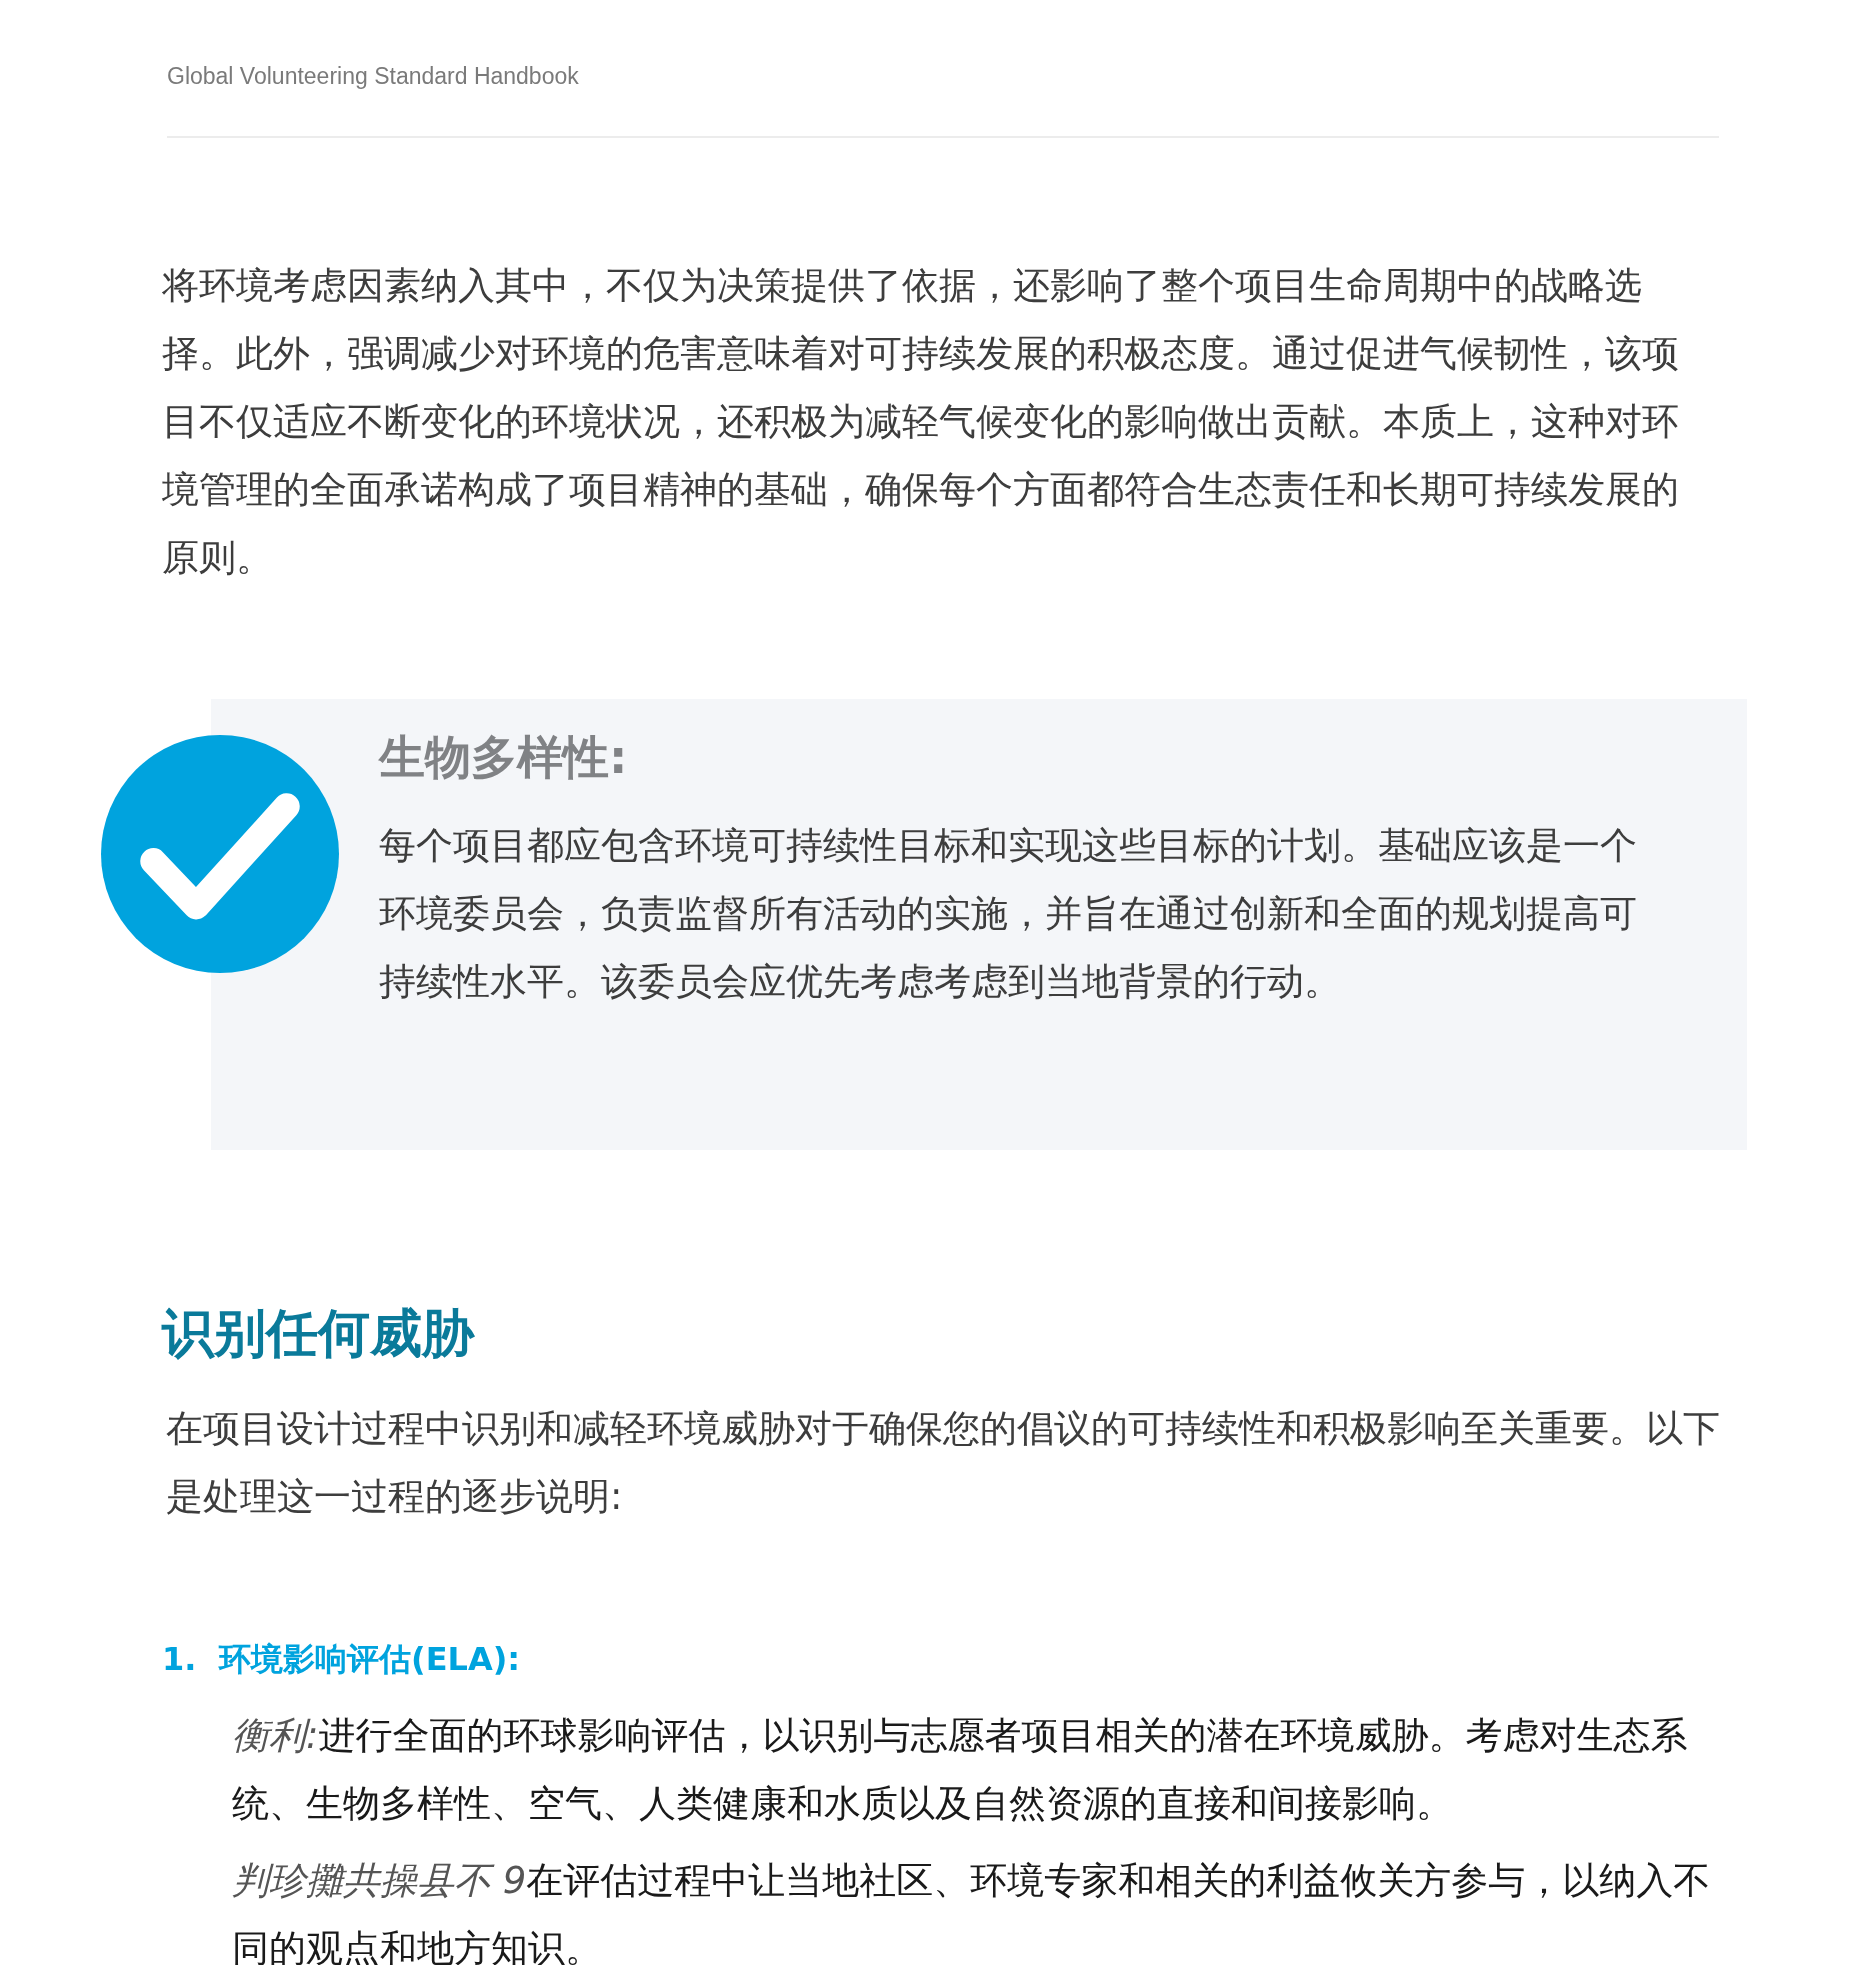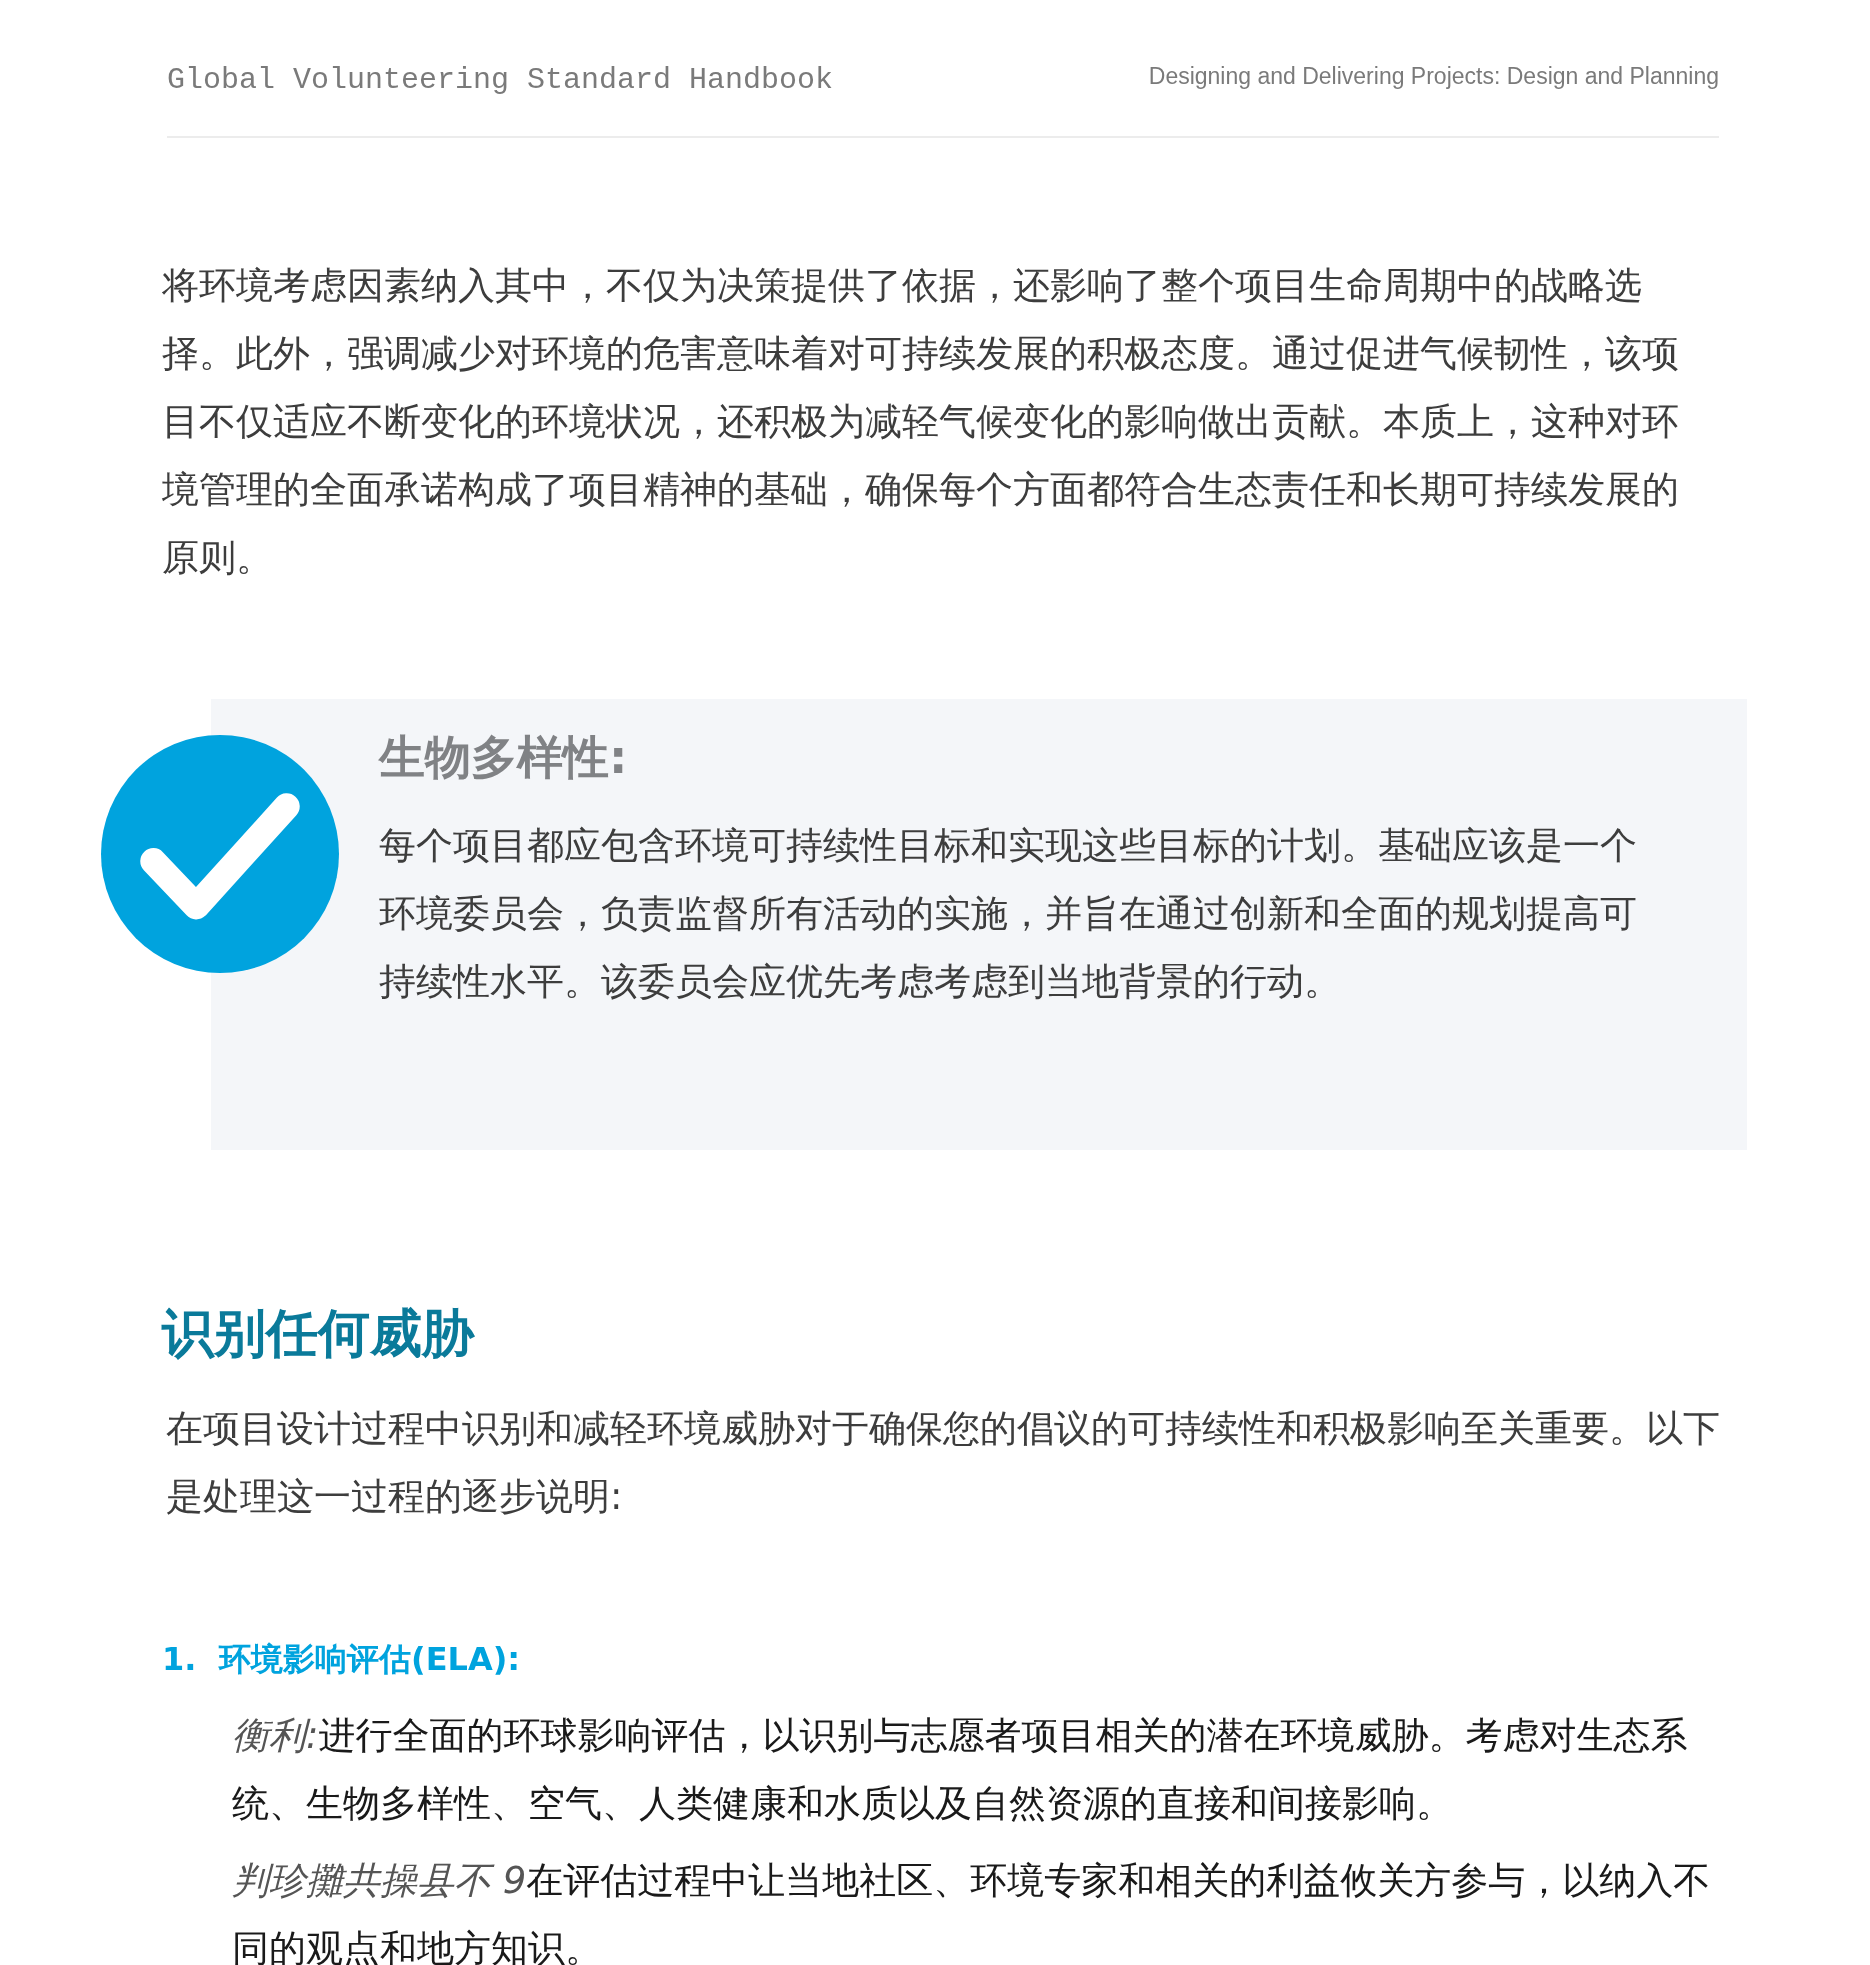--- a/index.html
+++ b/index.html
@@ -1,20 +1,20 @@
 <!DOCTYPE html>
 <html style="font-size:6.3px"><head>
 <meta charset="utf-8">
 <style>
   html, body { margin: 0; padding: 0; background: #ffffff; }
   body { width: 1870px; height: 2647px; position: relative; overflow: hidden;
          font-family: "DejaVu Sans", "Liberation Sans", sans-serif; color: #333333; }
   .header { position: absolute; left: 167px; right: 151px; top: 63px; height: 73px;
             border-bottom: 2.4px solid #ececec; }
-  .header .left { position: absolute; left: 0; top: 0; font-size: 30px; color: #7a7a7a; font-family: Liberation Mono, monospace; }
+  .header .left { position: absolute; left: 0; top: 0; font-size: 23px; color: #7a7a7a; font-family: Liberation Sans, sans-serif; }
   .header .right { position: absolute; right: 0; top: 0; font-size: 23px; color: #7a7a7a; font-family: "Liberation Sans", sans-serif; }
   .intro { position: absolute; left: 162px; width: 1552px; top: 252px; font-size: 37px; line-height: 68px; color: #3d3d3d; }
   .callout { position: absolute; left: 211px; top: 699px; width: 1536px; height: 451px; background: #f4f6f9; }
   .check { position: absolute; left: 101px; top: 735px; width: 238px; height: 238px; border-radius: 50%; background: #00a3de; }
   .check svg { width: 100%; height: 100%; }
   .callout-title { position: absolute; left: 379px; top: 727px; font-size: 46px; font-weight: bold; color: #808285; }
   .callout-body { position: absolute; left: 379px; top: 812px; width: 1258px; font-size: 37px; line-height: 68px; color: #3d3d3d; }
   .section-title { position: absolute; left: 162px; top: 1299px; font-size: 52px; font-weight: bold; color: #0a7a9a; }
   .section-intro { position: absolute; left: 162px; width: 1564px; top: 1391px; font-size: 37px; line-height: 68px; color: #3d3d3d; }
   .list-head { position: absolute; left: 162px; font-size: 32px; font-weight: bold; }
@@ -23,21 +23,20 @@
   .item { position: absolute; left: 232px; width: 1501px; font-size: 37px; line-height: 68px; color: #1a1a1a; }
   .item .lead { font-style: italic; color: #555555; text-align: center; }
   .i1 { top: 1702px; }
   .i2 { top: 1847px; }
 </style>
 </head>
 <body>
 
 <div class="header">
   <span class="left">Global Volunteering Standard Handbook</span>
-  <span class="right">Designing and Delivering Projects: Design and Planning</span>
 </div>
 
 <p class="intro" style="margin:0">将环境考虑因素纳入其中，不仅为决策提供了依据，还影响了整个项目生命周期中的战略选择。此外，强调减少对环境的危害意味着对可持续发展的积极态度。通过促进气候韧性，该项目不仅适应不断变化的环境状况，还积极为减轻气候变化的影响做出贡献。本质上，这种对环境管理的全面承诺构成了项目精神的基础，确保每个方面都符合生态责任和长期可持续发展的原则。</p>
 
 <div class="callout"></div>
 <div class="check">
   <svg viewBox="0 0 100 100">
     <path d="M22 53 L40 72 L78 30" stroke="#ffffff" stroke-width="11" fill="none" stroke-linecap="round" stroke-linejoin="round"></path>
   </svg>
 </div>

